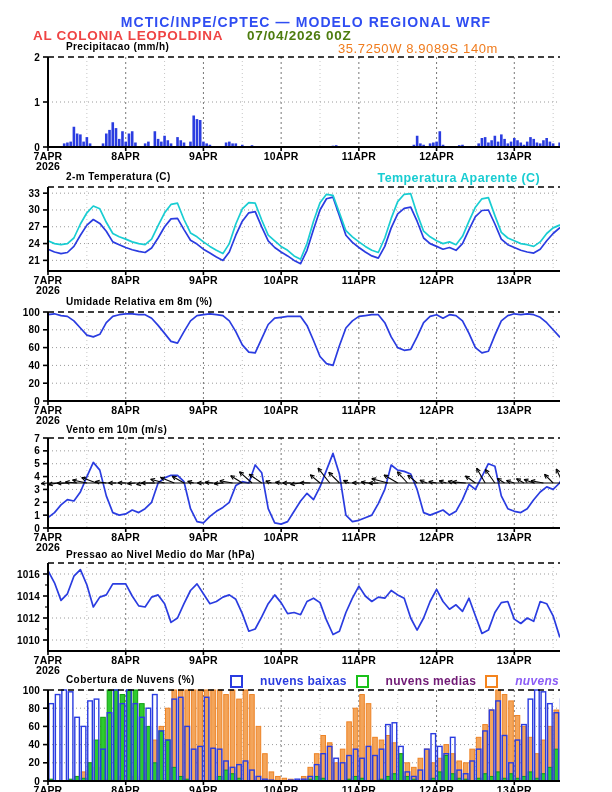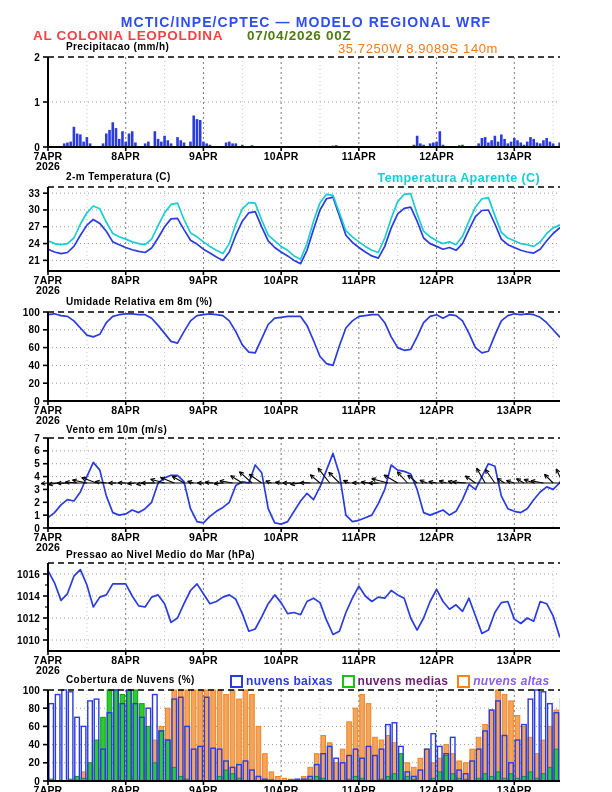--- a/index.html
+++ b/index.html
@@ -12,21 +12,21 @@
   .ov{position:absolute;z-index:2;white-space:nowrap;}
   .hdr-title{top:1px;left:0;width:612px;text-align:center;color:#2f4df2;
              font-size:14px;font-weight:700;letter-spacing:1.1px;}
   .hdr-station{top:15px;left:33px;color:#ef4444;font-size:13.5px;font-weight:700;letter-spacing:.7px;}
   .hdr-run{top:15px;left:247px;color:#4d7c0f;font-size:13.5px;font-weight:700;letter-spacing:.7px;}
   .hdr-coords{top:28px;right:62px;color:#f07c1e;font-size:13px;font-weight:400;letter-spacing:.6px;}
   .ptitle{color:#000;font-size:10px;font-weight:700;letter-spacing:.4px;left:66px;text-align:center;}
   .t1{top:28px;} .t2{top:158px;} .t3{top:283px;} .t4{top:411px;} .t5{top:536px;} .t6{top:661px;}
   .ptitle-right{color:#19cdd2;font-size:12.5px;font-weight:700;letter-spacing:.4px;right:20px;top:158px;}
   .legend{top:661px;left:230px;display:flex;align-items:center;gap:9px;}
-  .leg-item{display:flex;align-items:center;gap:3px;}
+  .leg-item{display:flex;align-items:center;gap:17px;}
   .leg-sq{width:9px;height:9px;border:2px solid #000;background:#fff;display:inline-block;}
   .leg-label{font-size:12px;font-weight:700;letter-spacing:.3px;}
 </style>
 </head>
 <body>
 
 <div class="page">
   <div class="ov hdr-title">MCTIC/INPE/CPTEC — MODELO REGIONAL WRF</div>
   <div class="ov hdr-station">AL COLONIA LEOPOLDINA</div>
   <div class="ov hdr-run">07/04/2026 00Z</div>

